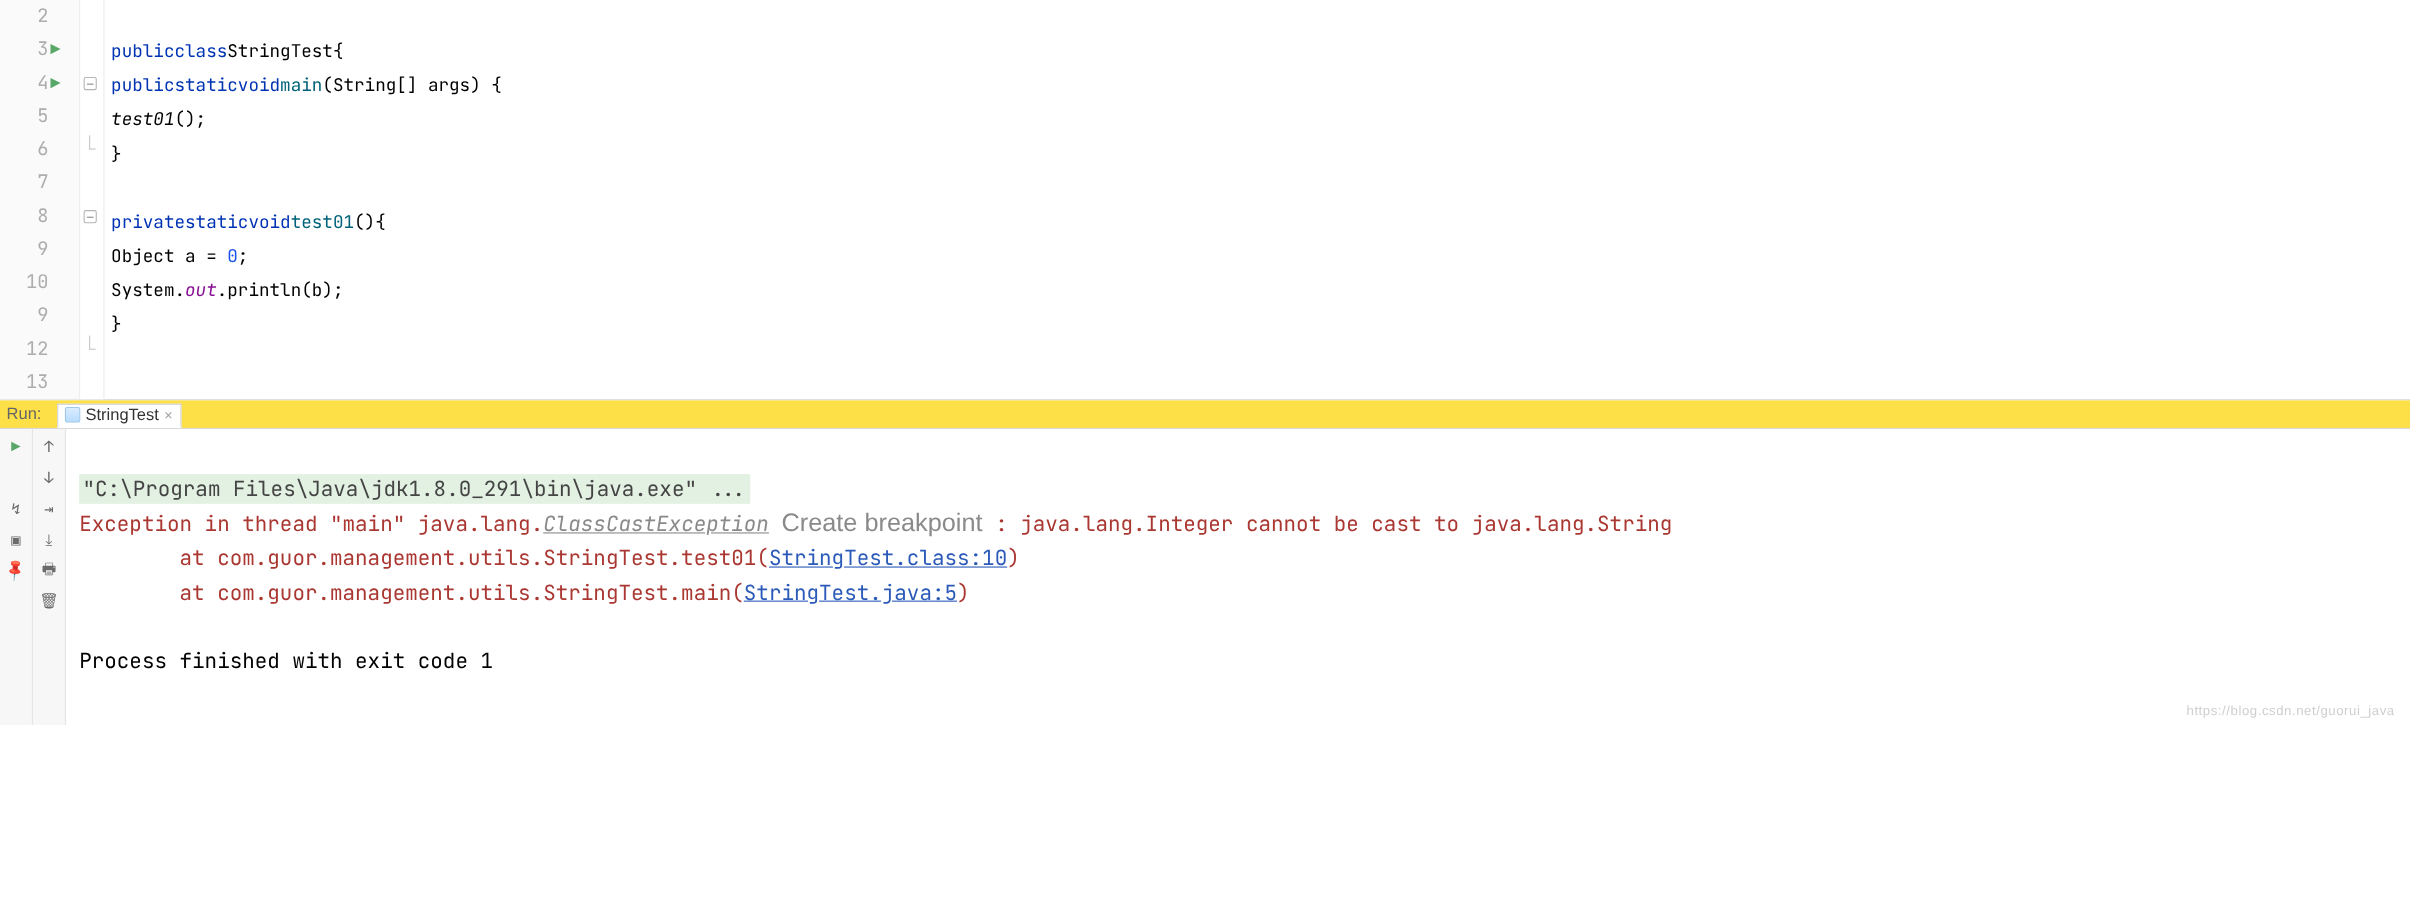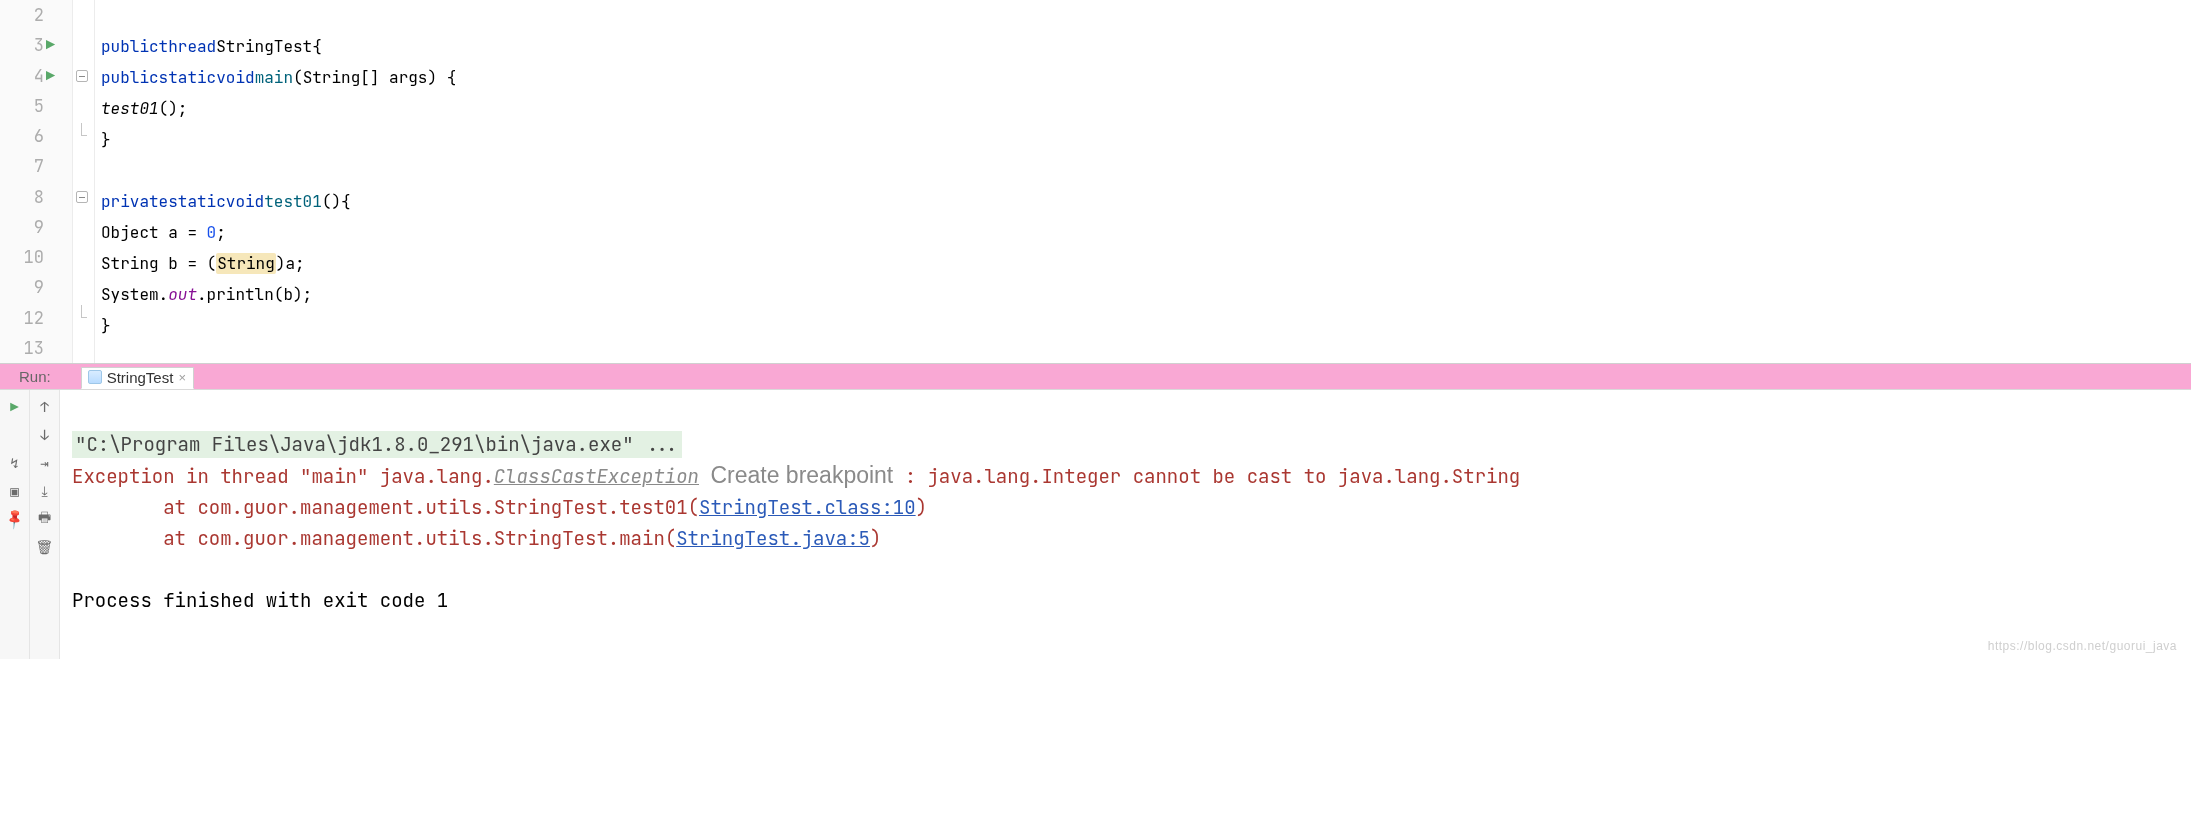--- a/index.html
+++ b/index.html
@@ -18,21 +18,21 @@
   .fold-end::after { content:""; position:absolute; left:5px; top:5px; width:6px; height:1px; background:#c6c6c6; }
   .code { flex:1; padding-left: 6px; }
   .code-row { height:31px; display:flex; align-items:center; white-space:pre; font-family:inherit; font-size:16px; }
   .kw { color:#0033b3; }
   .mname { color:#00627a;text-align:center; }
   .num { color:#1750eb; }
   .field { color:#871094; font-style:italic; }
   .fn-ital { font-style: italic; }
   .hl { background:#f6e7ba; border-radius:2px; padding:0 1px; }
   .divider { height:1px; background:#d0d0d0; }
-  .runbar { display:flex; align-items:center; height:26px; background:#f9a8d4; border-bottom:1px solid #d9d9d9; gap:24px; padding-left:19px; }
+  .runbar { display:flex; align-items:center; height:26px; background:#fde047; border-bottom:1px solid #d9d9d9; gap:8px; padding-left:6px; }
   .runlabel { font-family:"Segoe UI",Arial,sans-serif; font-size:15px; color:#666; }
   .tab { display:flex; align-items:center; gap:5px; background:#fff; border:1px solid #d0d0d0; border-bottom:1px solid #fff; padding:1px 7px 2px 6px; font-family:"Segoe UI",Arial,sans-serif; font-size:15px; color:#333; position:relative; top:1px; margin-left:6px; }
   .tab .file-ic { width:14px; height:14px; background:linear-gradient(#d9ecff,#b9dcff); border:1px solid #9ec7e8; border-radius:2px; }
   .tab .close { color:#a0a0a0; font-size:13px; }
   .console-wrap { display:flex; }
   .side-toolbar { display:flex; flex-direction:column; width:30px; align-items:center; gap:10px; padding-top:8px; background:#f7f7f7; border-right:1px solid #e5e5e5; }
   .side-toolbar2 { display:flex; flex-direction:column; width:30px; align-items:center; gap:10px; padding-top:8px; background:#f7f7f7; border-right:1px solid #e5e5e5; }
   .ic { width:18px; height:18px; display:flex; align-items:center; justify-content:center; color:#6b6b6b; font-size:14px; }
   .ic.green { color:#59a869; }
   .ic .pin { transform: rotate(-40deg); display:inline-block; }
@@ -110,28 +110,27 @@
     <div class="fold-row"></div>
     <div class="fold-row"></div>
     <div class="fold-row">
           <span class="fold-end"></span>
         </div>
     <div class="fold-row"></div>
   </div>
 
   <div class="code">
     <div class="code-row"></div>
-    <div class="code-row"><span class="kw">public</span> <span class="kw">thread</span> <span>StringTest</span> <span>{</span></div>
+    <div class="code-row"><span class="kw">public</span> <span class="kw">class</span> <span>StringTest</span> <span>{</span></div>
     <div class="code-row">    <span class="kw">public</span> <span class="kw">static</span> <span class="kw">void</span> <span class="mname">main</span><span>(String[] args) {</span></div>
     <div class="code-row">        <span class="fn-ital">test01</span><span>();</span></div>
     <div class="code-row">    <span>}</span></div>
     <div class="code-row"></div>
     <div class="code-row">    <span class="kw">private</span> <span class="kw">static</span> <span class="kw">void</span> <span class="mname">test01</span><span>(){</span></div>
     <div class="code-row">        <span>Object a = </span><span class="num">0</span><span>;</span></div>
-    <div class="code-row">        <span>String b = (</span><span class="hl">String</span><span>)a;</span></div>
     <div class="code-row">        <span>System.</span><span class="field">out</span><span>.println(b);</span></div>
     <div class="code-row">    <span>}</span></div>
     <div class="code-row"></div>
   </div>
 </div>
 
 <div class="divider"></div>
 
 <div class="runbar">
   <span class="runlabel">Run:</span>

